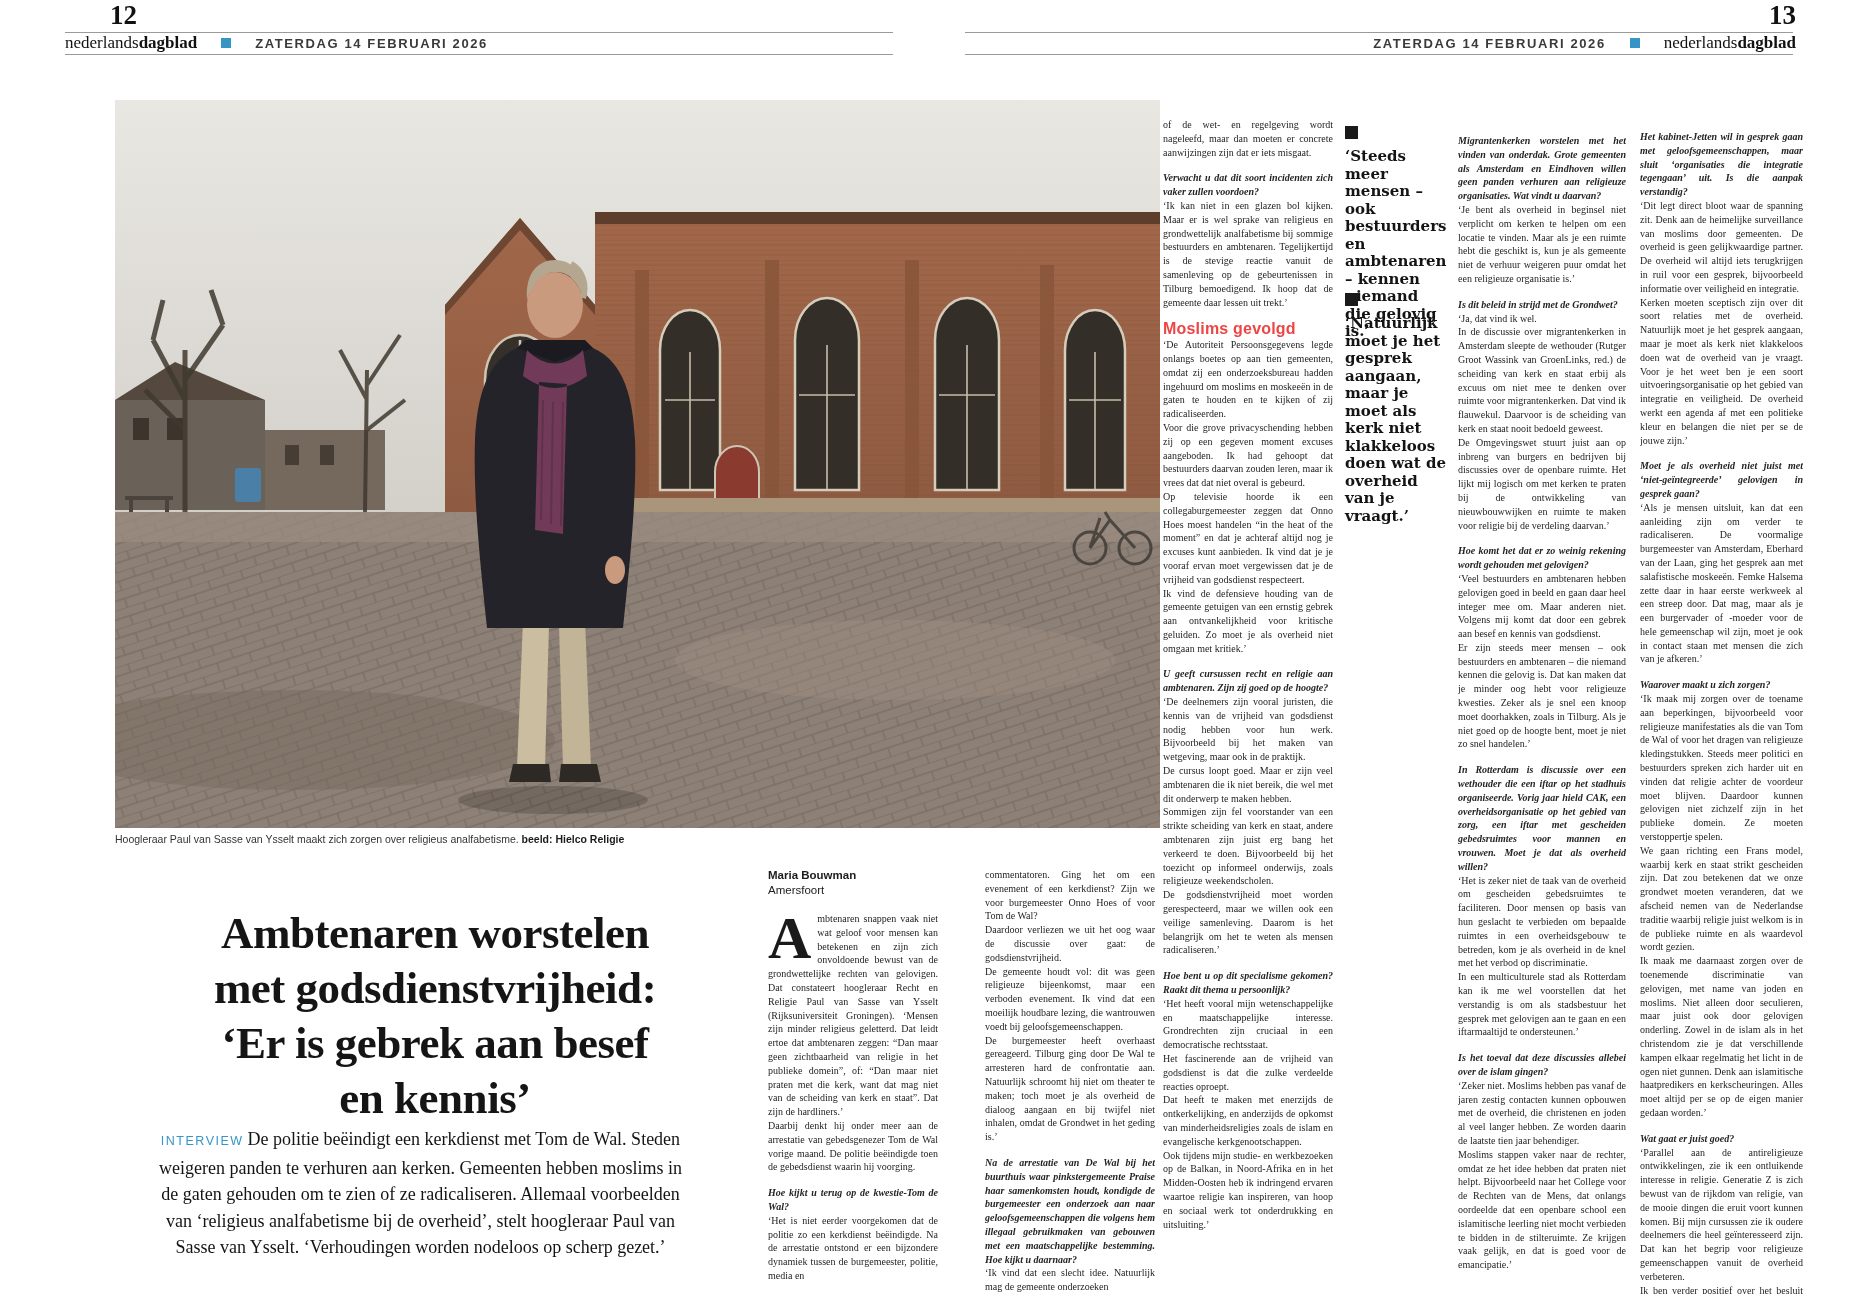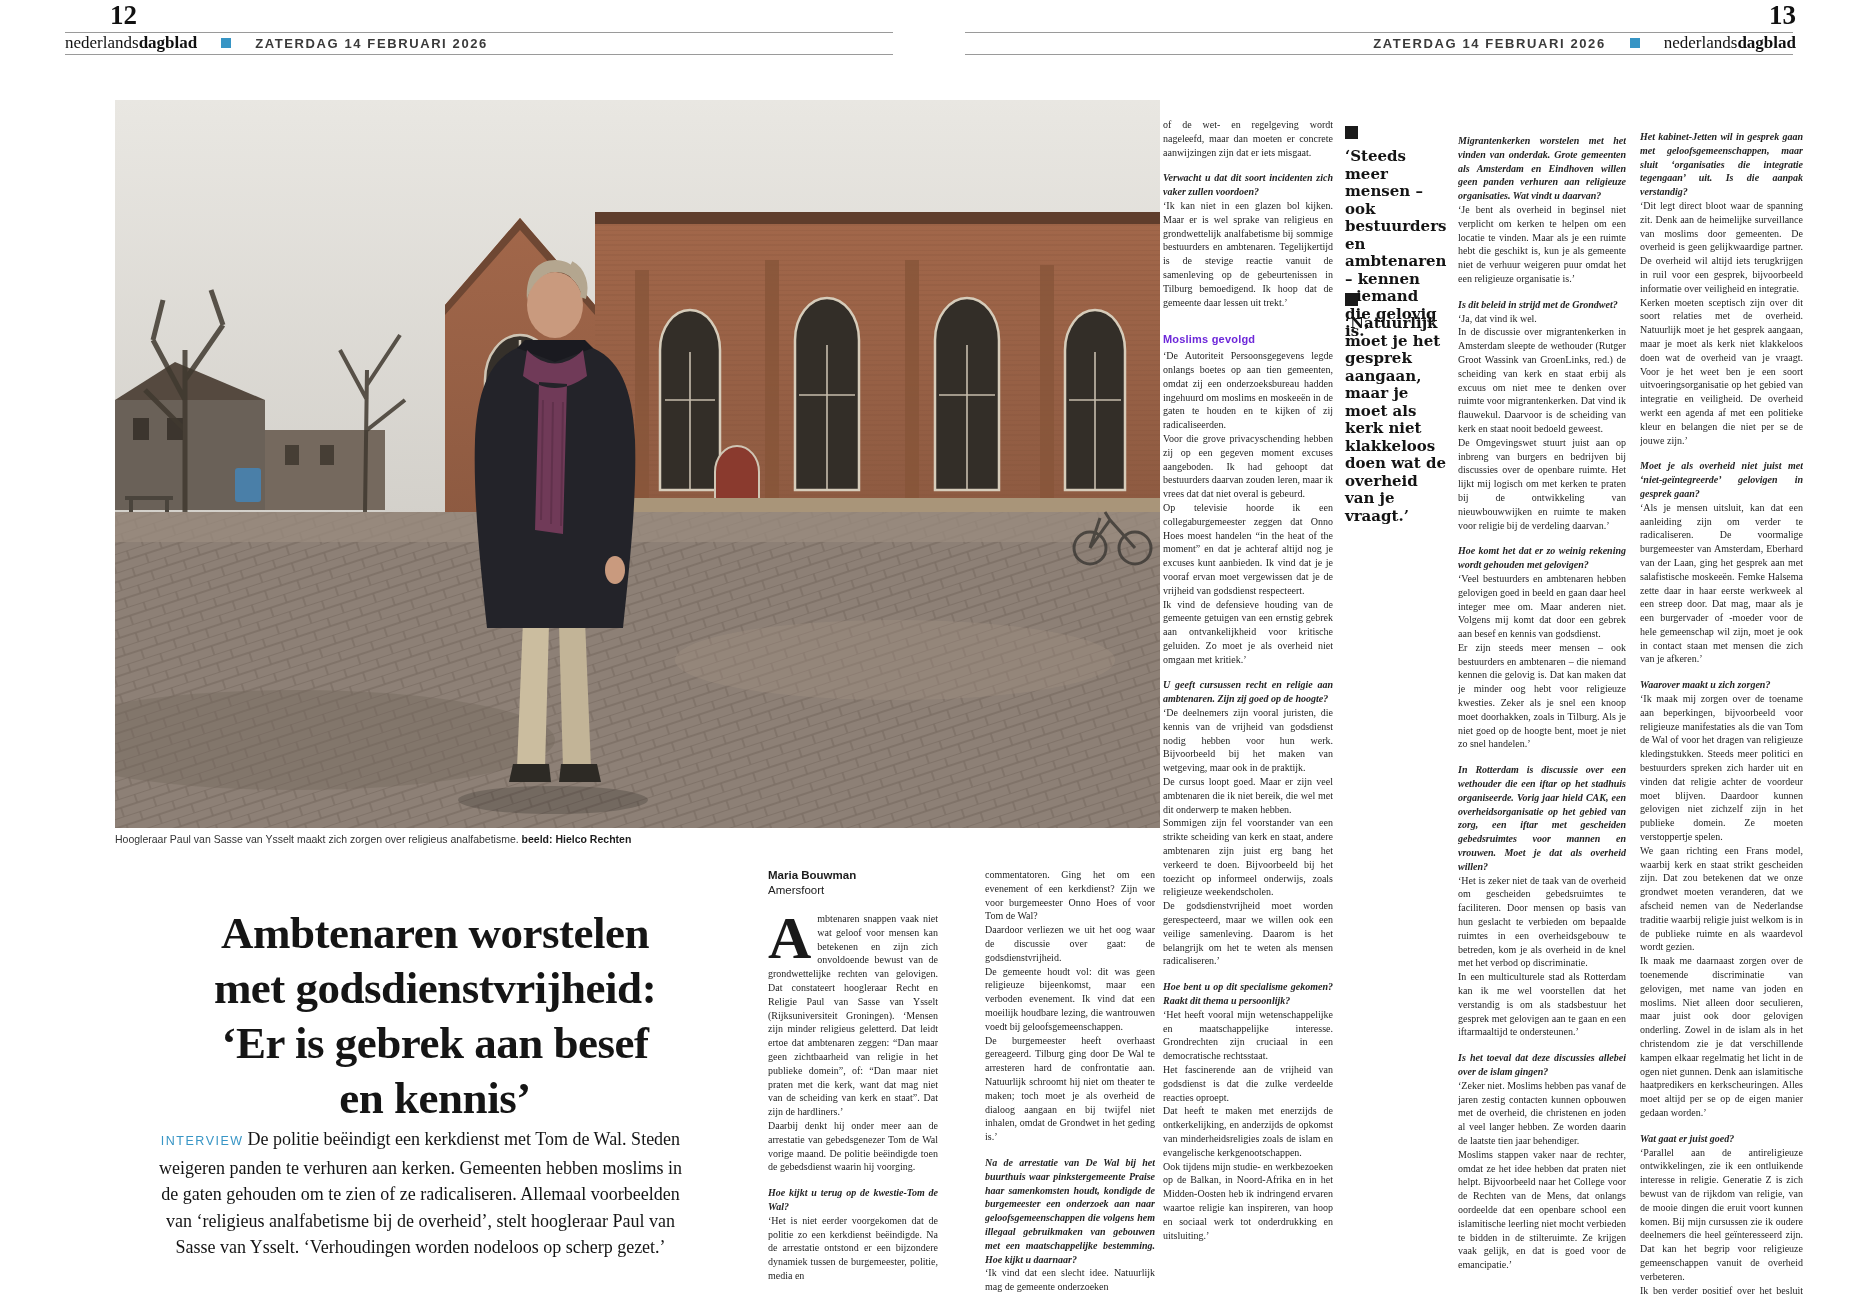--- a/index.html
+++ b/index.html
@@ -26,21 +26,21 @@
   .kicker{font-family:"Liberation Sans",sans-serif;font-weight:normal;font-size:12.5px;letter-spacing:1.5px;color:#3795c5;text-transform:uppercase;margin-right:4px;}
 
   
   .byline{position:absolute;left:768px;top:868px;width:170px;font-family:"Liberation Sans",sans-serif;font-size:11.5px;line-height:14.5px;color:#1c1c1c;}
   .byline .nm{font-weight:bold;}
 
   
   .col{position:absolute;overflow:hidden;font-size:10px;line-height:13.8px;text-align:justify;color:#242424;}
   .col p{margin:0;}
   .col p.q{font-weight:bold;font-style:italic;margin-top:12px;}
-  .col p.sub{font-family:"Liberation Sans",sans-serif;font-weight:bold;font-style:normal;font-size:11px;margin-top:24px;margin-bottom:2px;text-align:left;letter-spacing:.2px;color:#6d28d9;}
+  .col p.sub{font-family:"Liberation Sans",sans-serif;font-weight:bold;font-style:normal;font-size:16px;margin-top:13px;margin-bottom:2px;text-align:left;letter-spacing:.2px;color:#ef4444;}
   .dropcap{float:left;font-family:"Liberation Serif",serif;font-weight:bold;font-size:60px;line-height:48px;padding:2px 6px 0 0;color:#1a1a1a;}
 
   #col1{left:768px;top:912px;width:170px;height:390px;}
   #col2{left:985px;top:868px;width:170px;height:434px;}
   #col3{left:1163px;top:118px;width:170px;height:1176px;}
   #col4{left:1458px;top:122px;width:168px;height:1176px;}
   #col5{left:1640px;top:118px;width:163px;height:1176px;}
 
   
   .pullquote{position:absolute;left:1345px;width:102px;font-family:"DejaVu Serif","Liberation Serif",serif;font-weight:bold;font-size:15px;line-height:17.5px;color:#141414;text-align:left;}
@@ -170,21 +170,21 @@
         </g>
         <ellipse cx="440" cy="205" rx="28" ry="33" fill="#c99a7e"></ellipse>
         <path d="M412 200 C410 172 424 160 440 160 C458 160 470 174 468 198 C462 180 454 172 440 172 C428 172 416 184 412 200 Z" fill="#b4a68f"></path>
         <path d="M468 198 C472 186 468 170 456 164" stroke="#b4a68f" stroke-width="6" fill="none"></path>
         <ellipse cx="500" cy="470" rx="10" ry="14" fill="#c99a7e"></ellipse>
       </g>
     </svg>
   </div>
 
   <div class="caption">
-    <span>Hoogleraar Paul van Sasse van Ysselt maakt zich zorgen over religieus analfabetisme.</span> <b>beeld: Hielco Rechten</b>
+    <span>Hoogleraar Paul van Sasse van Ysselt maakt zich zorgen over religieus analfabetisme.</span> <b>beeld: Hielco Religie</b>
   </div>
 
   <h1 class="headline" style="margin:15px;" id="headline">
       <div>Ambtenaren worstelen</div>
       <div>met godsdienstvrijheid:</div>
       <div>‘Er is gebrek aan besef</div>
       <div>en kennis’</div>
     </h1>
 
   <div class="intro">

